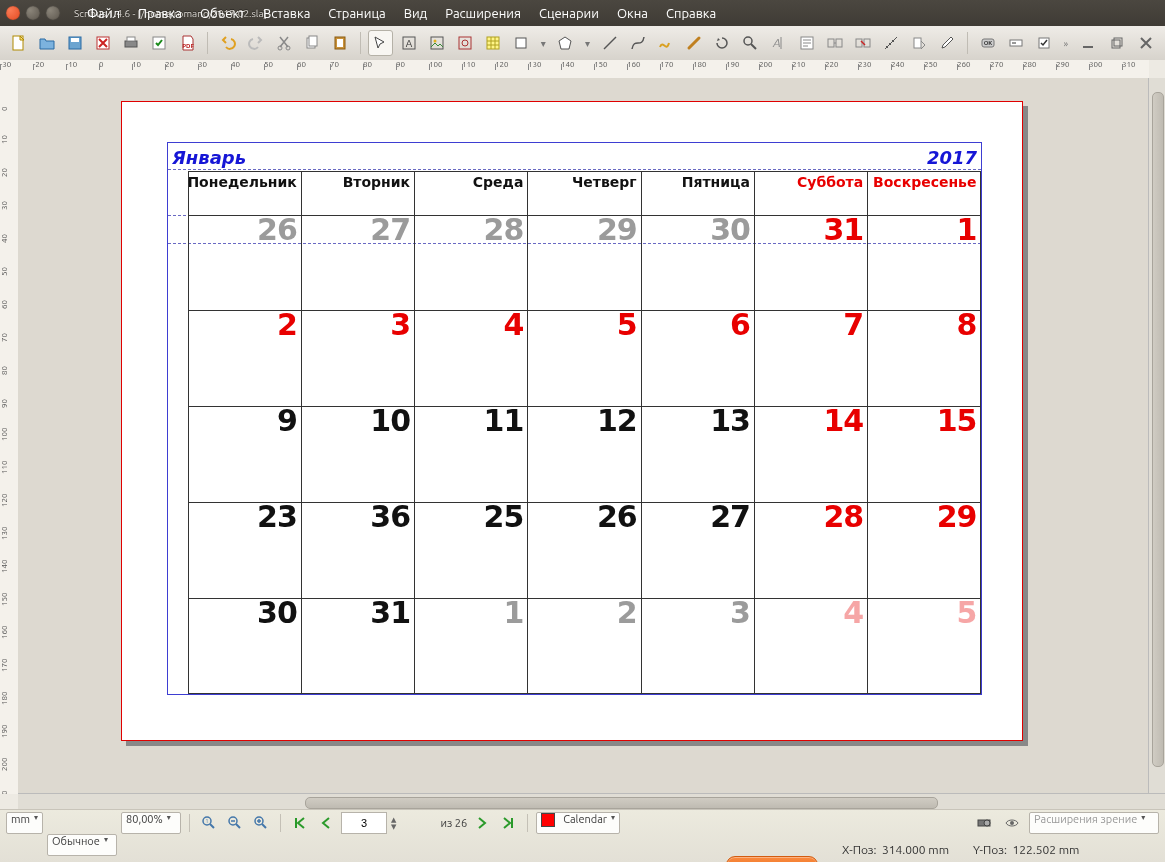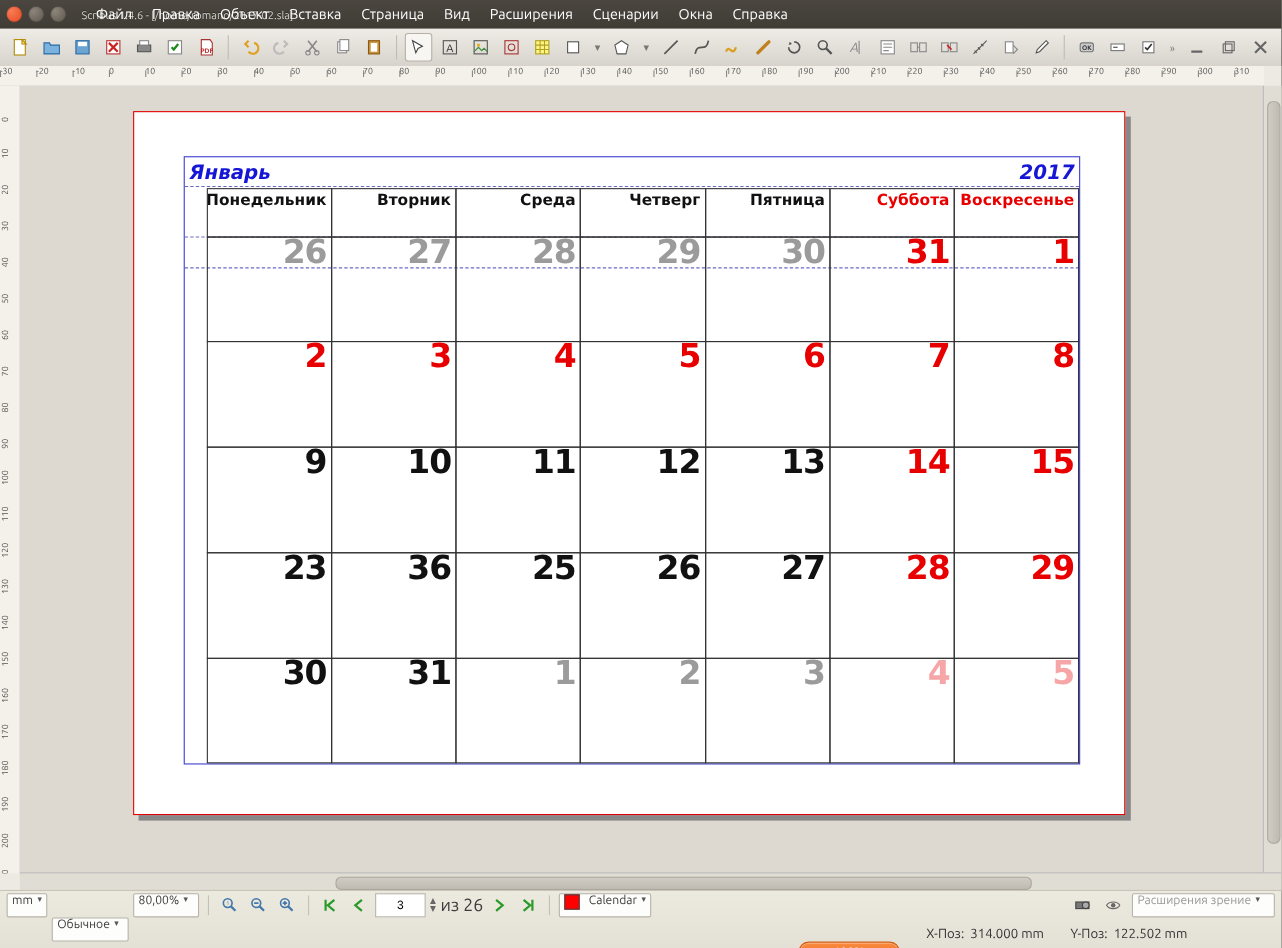--- a/index.html
+++ b/index.html
@@ -794,21 +794,21 @@
     <span class="status-iconbtn">
         <svg viewBox="0 0 14 14">
           <path d="M10 2L4 7l6 5" fill="none" stroke="#2a9a2a" stroke-width="2"></path>
         </svg>
       </span>
     <input class="page-input" value="3" style="">
     <span style="display:inline-flex;flex-direction:column;gap:0px;">
       <span style="font-size:7px;line-height:7px;color:#666;cursor:default;">▲</span>
       <span style="font-size:7px;line-height:7px;color:#666;cursor:default;">▼</span>
     </span>
-    <span style="font-size:16px;">из 26</span>
+    <span style="font-size:11px;margin-left:40px;">из 26</span>
     <span class="status-iconbtn">
         <svg viewBox="0 0 14 14">
           <path d="M4 2l6 5-6 5" fill="none" stroke="#2a9a2a" stroke-width="2"></path>
         </svg>
       </span>
     <span class="status-iconbtn">
         <svg viewBox="0 0 14 14">
           <path d="M11 2v10M3 2l6 5-6 5" fill="none" stroke="#2a9a2a" stroke-width="2"></path>
         </svg>
       </span>

